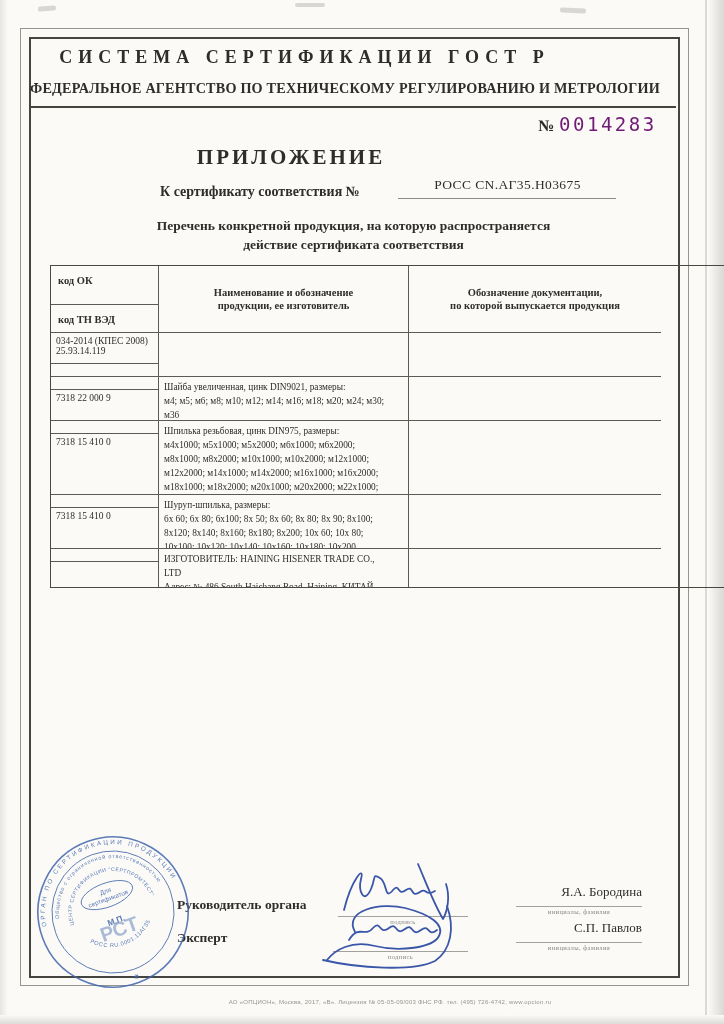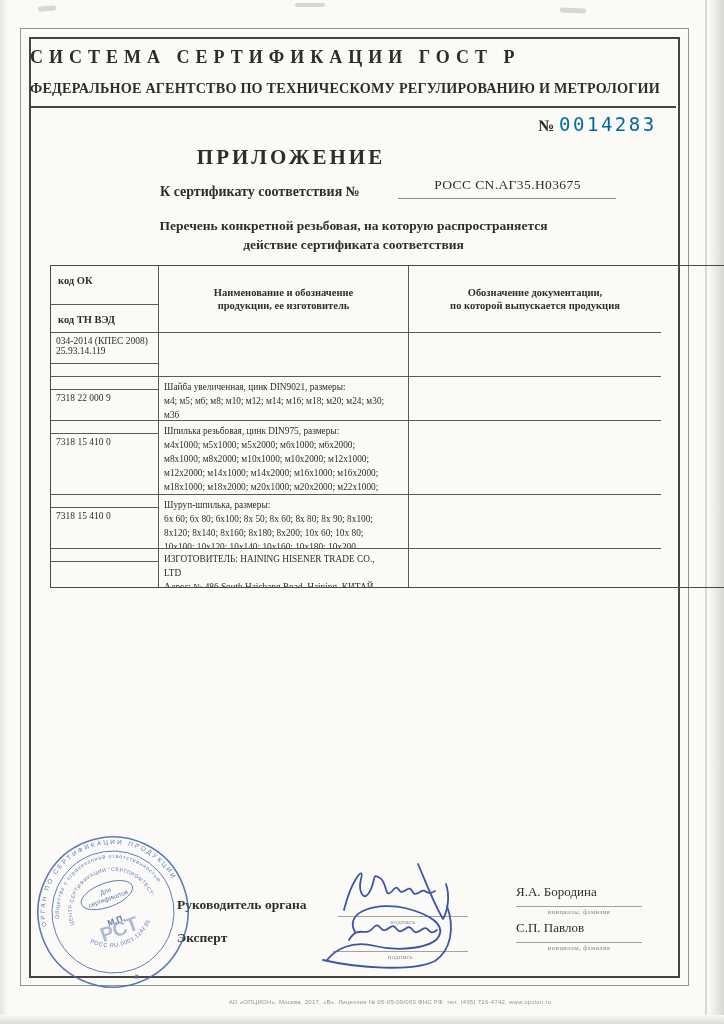--- a/index.html
+++ b/index.html
@@ -12,28 +12,28 @@
   .scan-left{position:absolute;left:0;top:0;width:8px;height:100%;background:linear-gradient(to left,#fbfaf7,#e6e5e1);}
   .scan-right{position:absolute;right:0;top:0;width:16px;height:100%;background:linear-gradient(to right,#fbfaf7,#d9d8d4);}
   .scan-right-line{position:absolute;left:705px;top:0;width:2px;height:100%;background:#c8c7c3;opacity:.65;}
   .scan-bottom{position:absolute;left:0;bottom:0;width:100%;height:9px;background:linear-gradient(to bottom,#fbfaf7,#dcdbd7);}
   .smudge{position:absolute;background:#aeadaa;opacity:.45;border-radius:2px;}
 
   .frame-outer{position:absolute;left:20px;top:28px;width:667px;height:956px;border:1px solid #96948e;}
   .frame-inner{position:absolute;left:29px;top:37px;width:647px;height:937px;border:2px solid #46443f;}
   .header-rule{position:absolute;left:31px;top:106px;width:645px;border-top:2px solid #46443f;}
 
-  .sys-title{position:absolute;left:30px;top:47px;width:549px;text-align:left;
+  .sys-title{position:absolute;left:30px;top:47px;width:549px;text-align:center;
     font-weight:bold;font-size:18px;letter-spacing:6px;white-space:nowrap;}
   .agency{position:absolute;left:30px;top:80px;width:579px;text-align:center;
     font-weight:bold;font-size:14.2px;letter-spacing:.2px;white-space:nowrap;}
 
   .blank-no{position:absolute;left:538px;top:113px;white-space:nowrap;}
   .blank-no .label{font-weight:bold;font-size:16px;}
-  .blank-no .value{font-family:"DejaVu Sans Mono",monospace;color:#0369a1;font-size:19px;letter-spacing:2.5px;margin-left:5px;}
+  .blank-no .value{font-family:"DejaVu Sans Mono",monospace;color:#701a75;font-size:19px;letter-spacing:2.5px;margin-left:5px;}
 
   .doc-title{position:absolute;left:30px;top:145px;width:522px;text-align:center;
     font-weight:bold;font-size:21px;letter-spacing:3px;}
   .cert-label{position:absolute;left:160px;top:184px;font-weight:bold;font-size:14px;}
   .cert-value{position:absolute;left:400px;top:177px;width:215px;text-align:center;font-size:13.5px;letter-spacing:.4px;}
   .cert-underline{position:absolute;left:398px;top:198px;width:218px;border-top:1px solid #8d8c87;}
 
   .subtitle{position:absolute;left:30px;top:216px;width:647px;text-align:center;
     font-weight:bold;font-size:13.5px;line-height:19px;}
 
@@ -54,21 +54,21 @@
   .code-cell{font-size:9.5px;display:flex;flex-direction:column;}
   .strip{flex:0 0 12px;border-bottom:1px solid #5c5a55;}
   .code-text{padding:3px 5px;}
   .code-text.r1{flex:0 0 31px;border-bottom:1px solid #5c5a55;box-sizing:border-box;}
   .prod-cell{font-size:9.3px;line-height:14px;padding:2.5px 5px;}
 
   
   .role{position:absolute;font-weight:bold;font-size:13.5px;}
   .sig-line{position:absolute;border-top:1px solid #a2a19c;}
   .tiny-cap{position:absolute;text-align:center;font-size:6.5px;color:#8b8a85;letter-spacing:.4px;}
-  .person{position:absolute;width:126px;text-align:left;font-size:13px;}
+  .person{position:absolute;width:126px;text-align:right;font-size:13px;}
   .person-line{position:absolute;width:126px;border-top:1px solid #a2a19c;}
 
   .sig-svg{position:absolute;}
   .sig-svg path{fill:none;stroke:#3a56a8;stroke-width:1.8;stroke-linecap:round;stroke-linejoin:round;}
 
   .stamp{position:absolute;left:33px;top:832px;width:160px;height:160px;opacity:.85;}
 
   .imprint{position:absolute;left:60px;top:999px;width:660px;text-align:center;
     font-family:"Liberation Sans",sans-serif;font-size:6px;color:#96958f;letter-spacing:.25px;}
 </style>
@@ -94,21 +94,21 @@
 <div class="blank-no">
   <span class="label">№</span><span class="value">0014283</span>
 </div>
 
 <div class="doc-title">ПРИЛОЖЕНИЕ</div>
 <div class="cert-label">К сертификату соответствия №</div>
 <div class="cert-value">РОСС CN.АГ35.Н03675</div>
 <div class="cert-underline"></div>
 
 <div class="subtitle">
-  <div>Перечень конкретной резьбовая,  на которую распространяется</div>
+  <div>Перечень конкретной продукция,  на которую распространяется</div>
   <div>действие сертификата соответствия</div>
 </div>
 
 <div class="tbl">
 
   <div class="c hc1">
     <div class="hc1-top">код ОК</div>
     <div class="hc1-bot">код ТН ВЭД</div>
   </div>
   <div class="c hc23 pre">Наименование и обозначение

